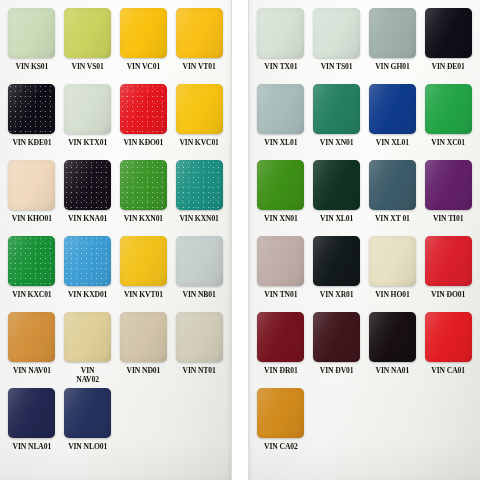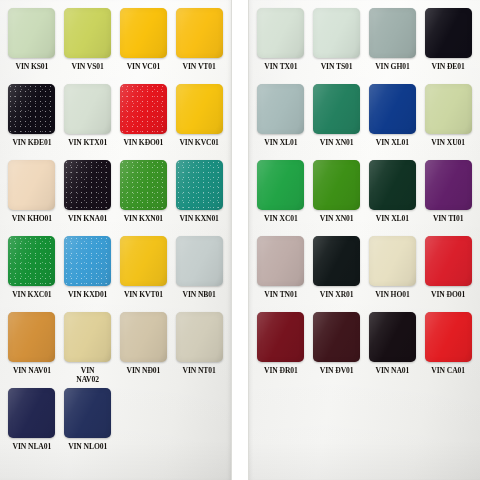--- a/index.html
+++ b/index.html
@@ -253,36 +253,36 @@
         </div>
         <div class="cell">
           <div class="swatch" style="background: rgb(36, 128, 95);"></div>
           <div class="label">VIN XN01</div>
         </div>
         <div class="cell">
           <div class="swatch" style="background: rgb(15, 59, 140);"></div>
           <div class="label">VIN XL01</div>
         </div>
         <div class="cell">
-          <div class="swatch" style="background: rgb(204, 215, 163);"></div>
-          <div class="label">VIN XU01</div>
-        </div>
-        <div class="cell">
           <div class="swatch" style="background: rgb(34, 164, 70);"></div>
           <div class="label">VIN XC01</div>
         </div>
         <div class="cell">
           <div class="swatch" style="background: rgb(61, 144, 22);"></div>
           <div class="label">VIN XN01</div>
         </div>
         <div class="cell">
           <div class="swatch" style="background: rgb(17, 51, 36);"></div>
           <div class="label">VIN XL01</div>
         </div>
         <div class="cell">
+          <div class="swatch" style="background: rgb(60, 91, 104);"></div>
+          <div class="label">VIN XT 01</div>
+        </div>
+        <div class="cell">
           <div class="swatch" style="background: rgb(98, 32, 106);"></div>
           <div class="label">VIN TI01</div>
         </div>
         <div class="cell">
           <div class="swatch" style="background: rgb(191, 173, 169);"></div>
           <div class="label">VIN TN01</div>
         </div>
         <div class="cell">
           <div class="swatch" style="background: rgb(18, 25, 26);"></div>
           <div class="label">VIN XR01</div>
@@ -304,16 +304,20 @@
           <div class="label">VIN ĐV01</div>
         </div>
         <div class="cell">
           <div class="swatch" style="background: rgb(23, 15, 20);"></div>
           <div class="label">VIN NA01</div>
         </div>
         <div class="cell">
           <div class="swatch" style="background: rgb(226, 29, 34);"></div>
           <div class="label">VIN CA01</div>
         </div>
+        <div class="cell">
+          <div class="swatch" style="background: rgb(209, 138, 27);"></div>
+          <div class="label">VIN CA02</div>
+        </div>
       </div>
   </div>
 
 </div>
 
 </body></html>

